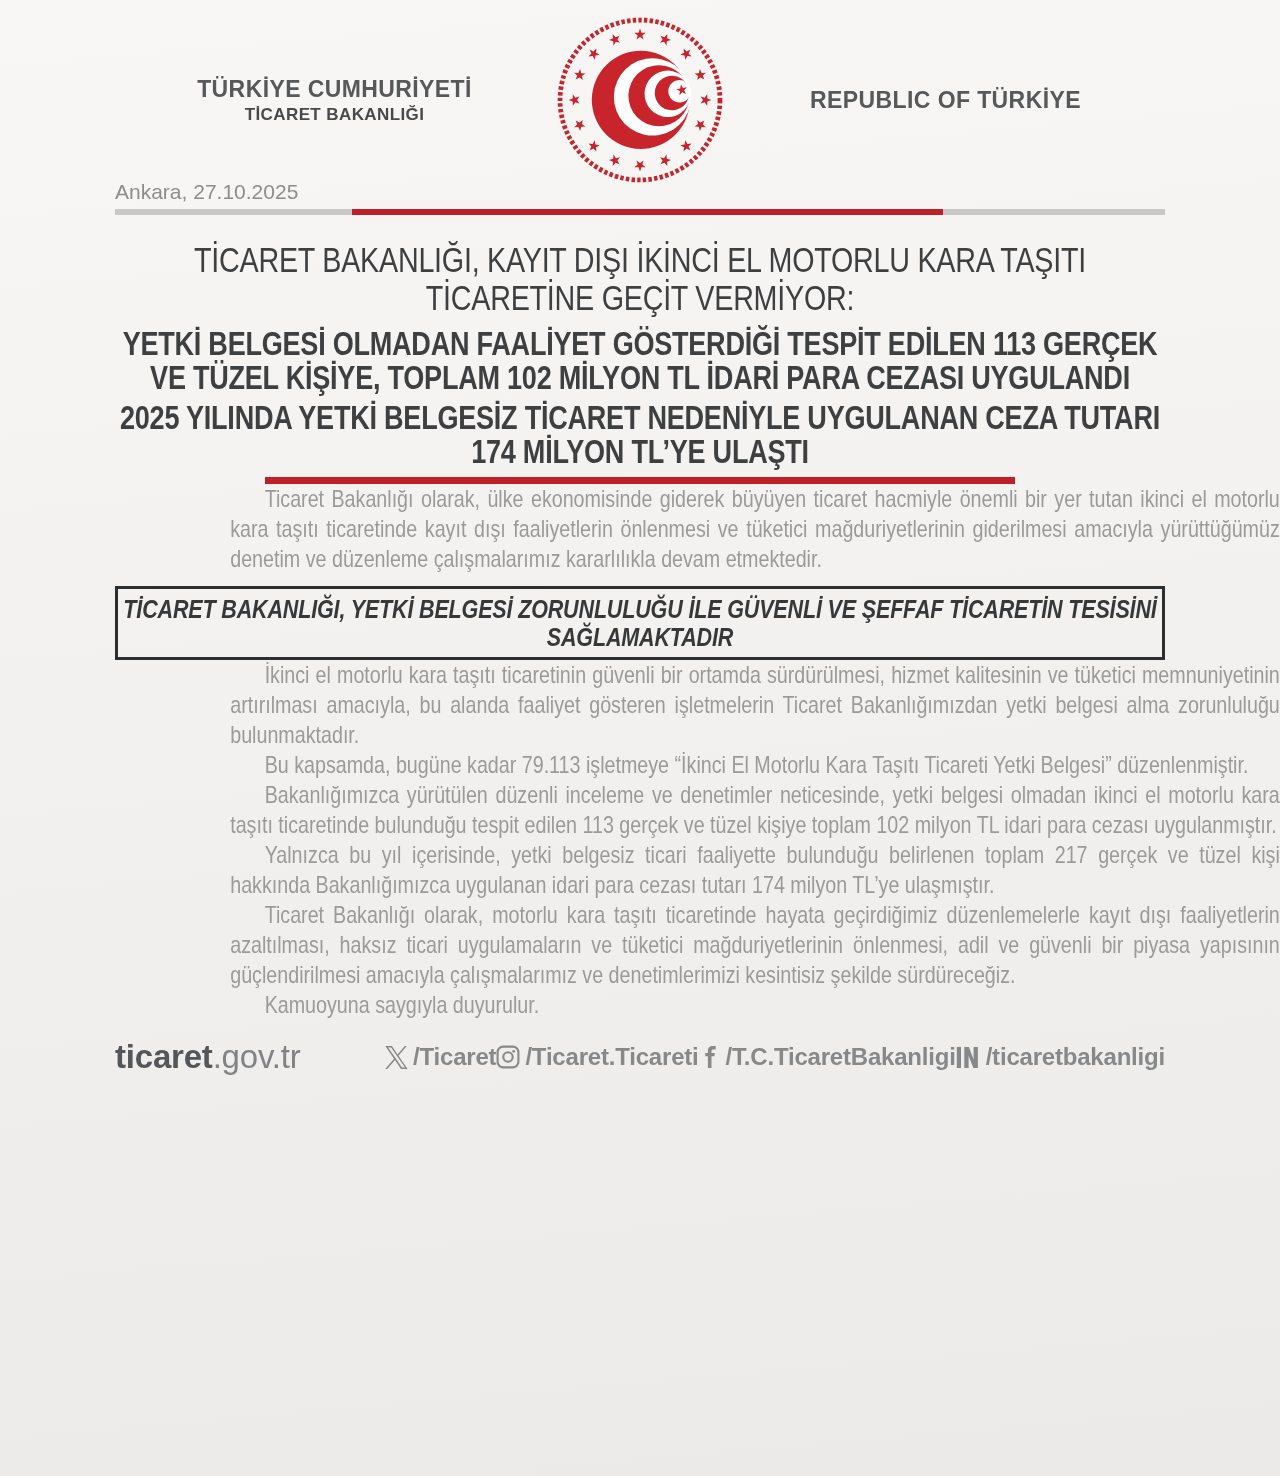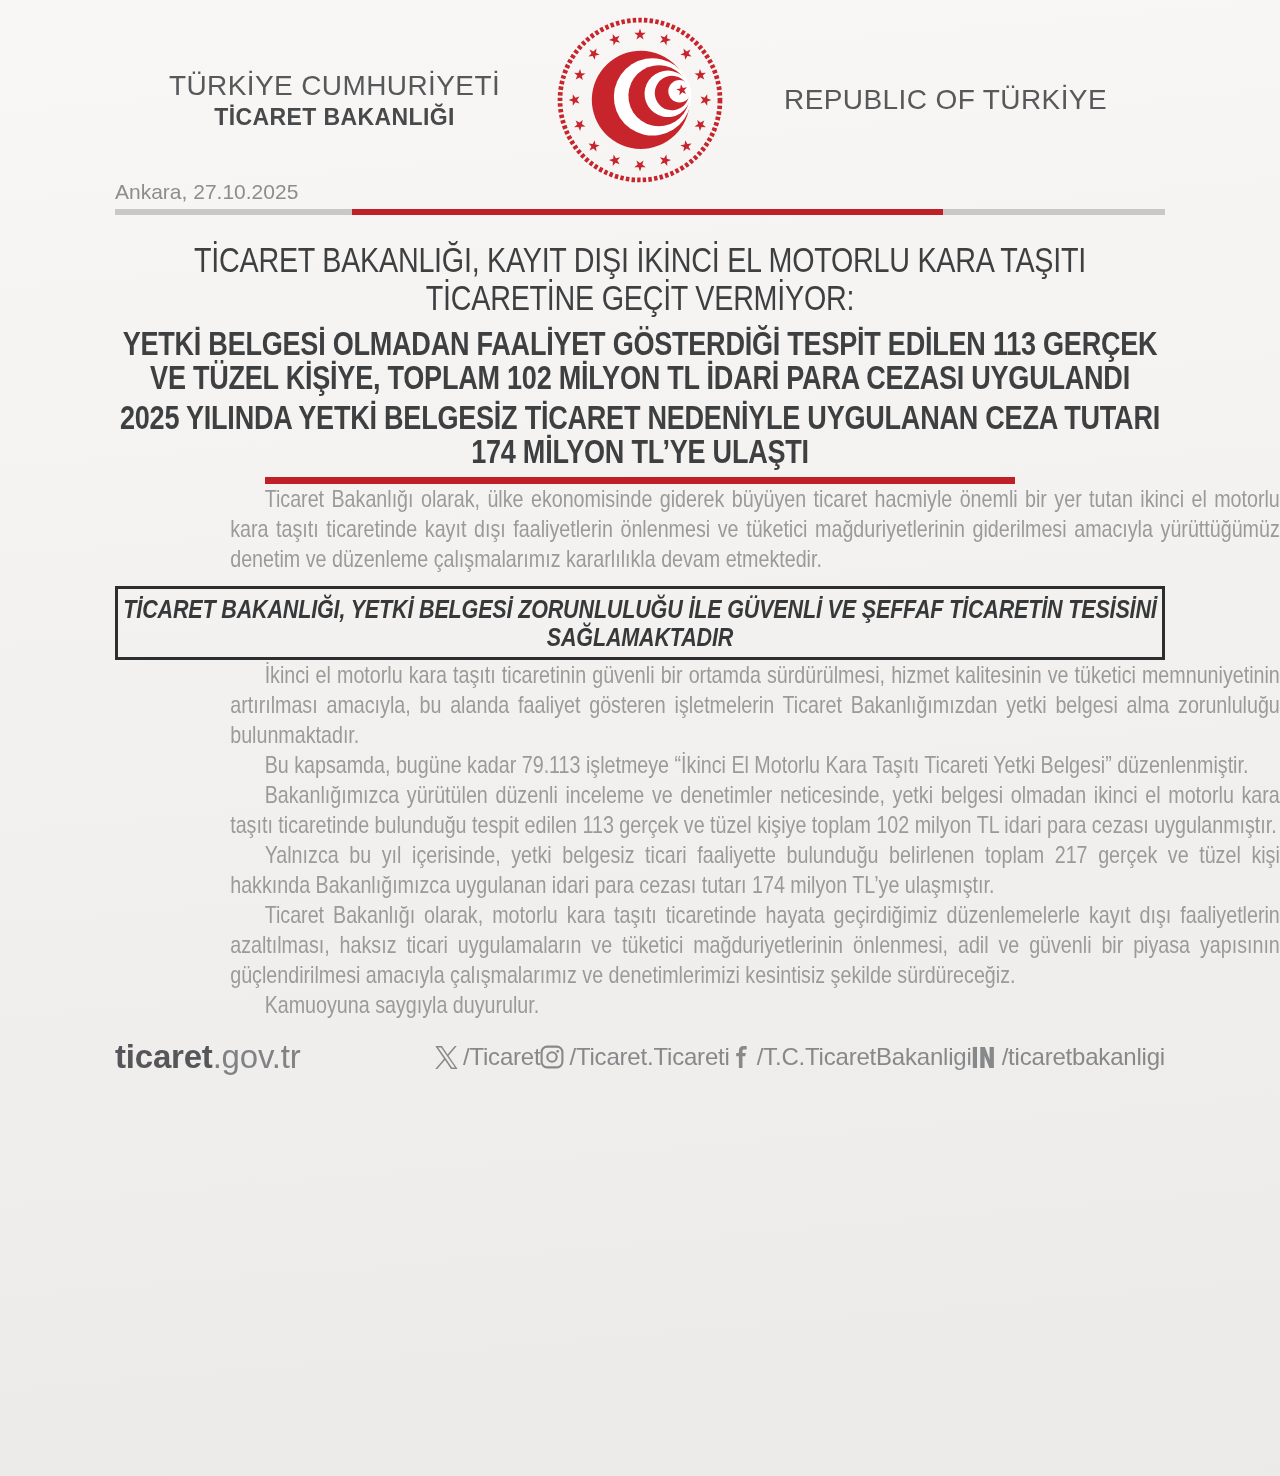--- a/index.html
+++ b/index.html
@@ -7,22 +7,22 @@
     width:1280px;height:1476px;overflow:hidden;
     font-family:"Liberation Sans",sans-serif;
     background:linear-gradient(175deg,#f8f7f6 0%,#f2f1ef 45%,#eceae8 100%);
     -webkit-font-smoothing:antialiased;
   }
   .page{width:1050px;margin:0 auto;padding:0;position:relative;}
 
   
   .header{display:flex;align-items:center;margin-top:14px;height:172px;}
   .org{flex:1;text-align:center;letter-spacing:.4px;}
-  .org-l1{font-size:28px;color:#57585a;font-weight:400;}
-  .org-l2{font-size:23px;color:#48494b;font-weight:700;margin-top:2px;}
+  .org-l1{font-size:23px;color:#57585a;font-weight:700;}
+  .org-l2{font-size:17px;color:#48494b;font-weight:700;margin-top:2px;}
   .emblem{width:172px;height:172px;flex:0 0 auto;}
 
   .date{margin-top:-6px;font-size:21px;color:#8d8d8d;}
   .rule{display:flex;height:6px;margin-top:5px;}
   .rule .g1{width:237px;background:#cac8c6;}
   .rule .r{width:591px;background:#bf1f26;}
   .rule .g2{flex:1;background:#cac8c6;}
 
   
   .sq{width:1280px;margin-left:-115px;transform:scaleX(0.82);transform-origin:50% 0;}
@@ -41,21 +41,21 @@
 
   .box{margin-top:12px;border:3px solid #2d2e30;padding:6px 0;background:transparent;font-style:italic;}
   .boxin{width:1260px;margin-left:-108px;transform:scaleX(0.828);transform-origin:50% 0;
          font-size:26px;line-height:28px;font-weight:700;color:#37383a;
          text-align:center;letter-spacing:-.2px;}
 
   
   .footer{margin-top:18px;display:flex;align-items:center;justify-content:space-between;}
   .site{font-size:33px;color:#808285;letter-spacing:-.2px;}
   .site b{color:#55565a;font-weight:700;}
-  .socials{display:flex;align-items:center;}
+  .socials{display:flex;align-items:center;font-weight:bold;}
   .soc{display:flex;align-items:center;gap:5px;font-size:24px;color:#87888a;letter-spacing:-.2px;}
   .soc svg{display:block;}
 </style>
 </head>
 <body>
 
 <div class="page">
 
   <div class="header">
     <div class="org">

